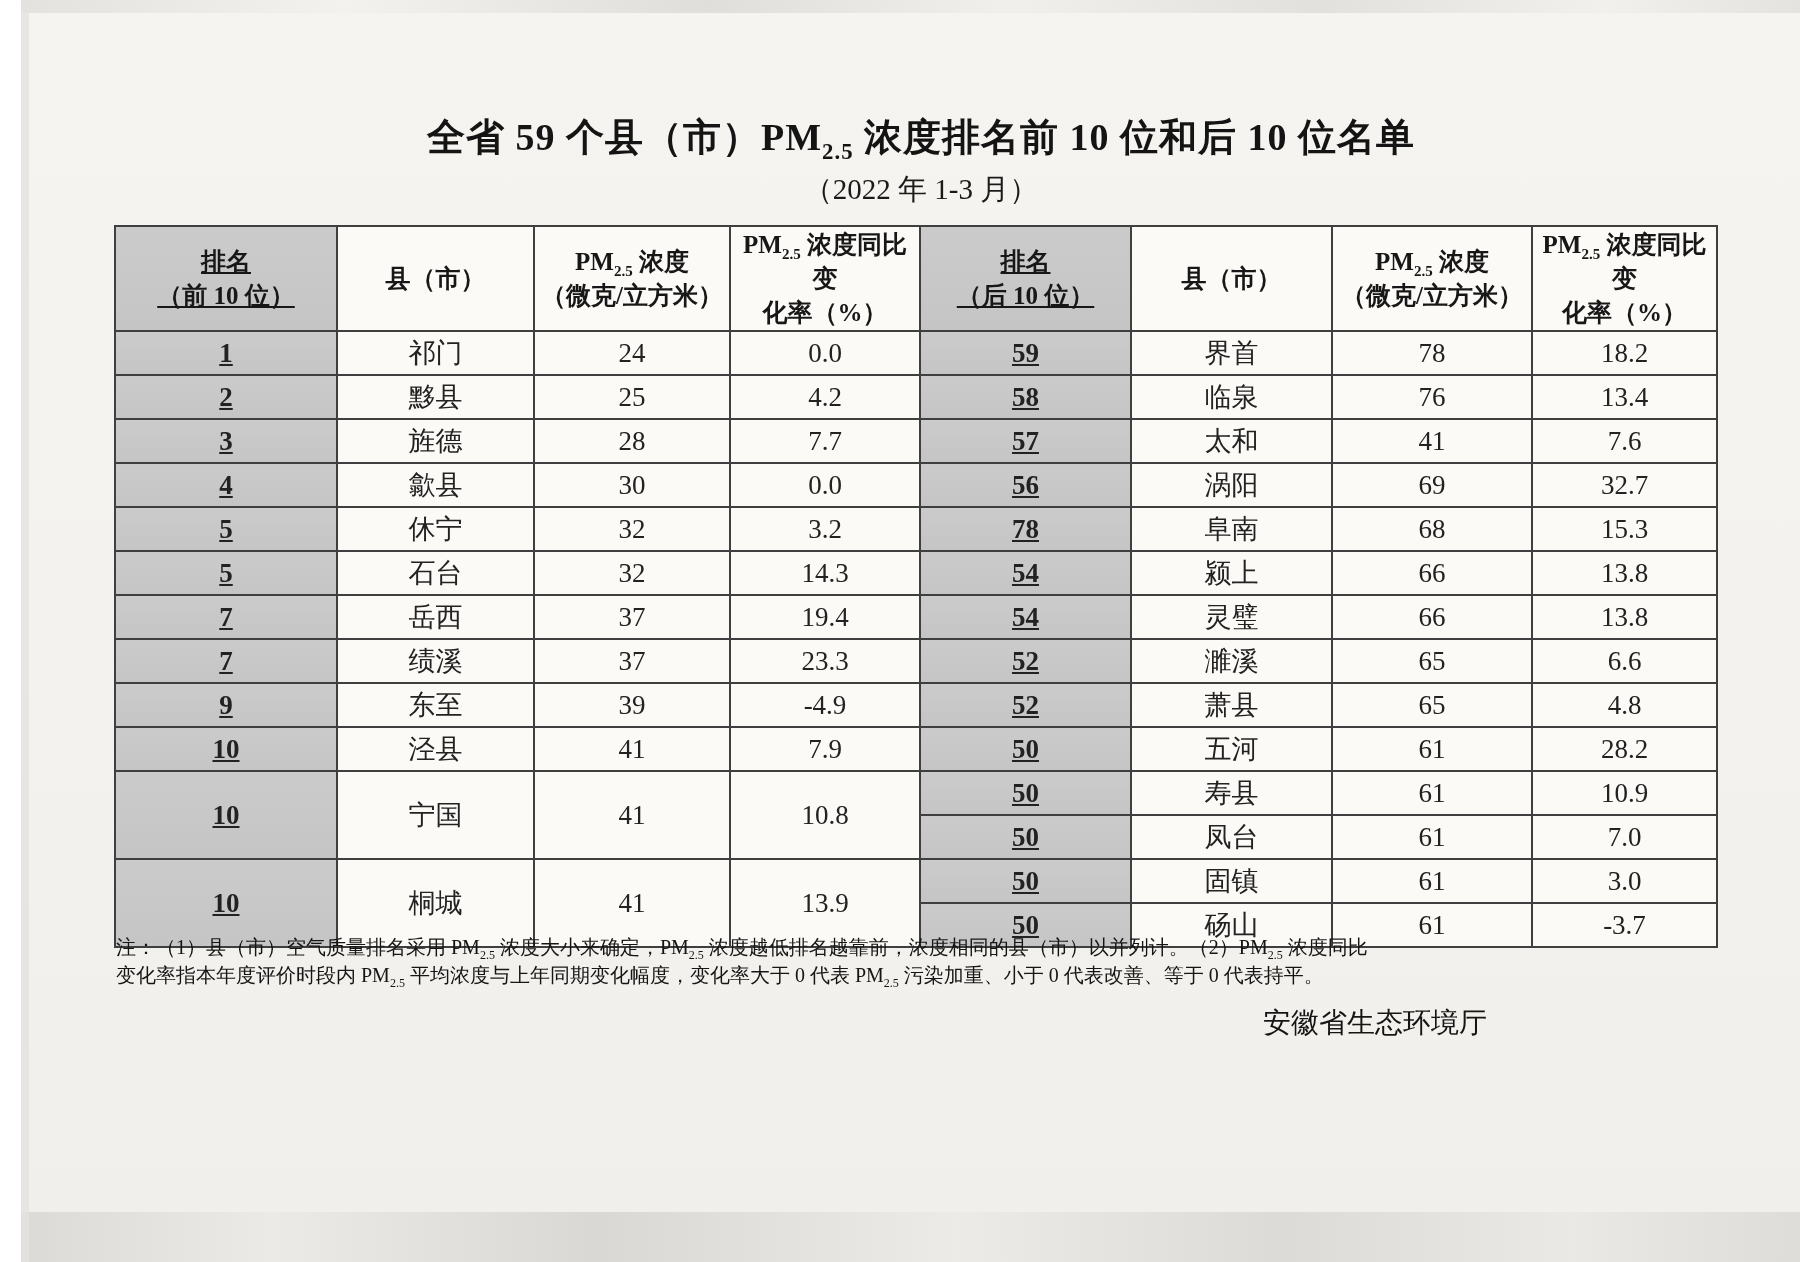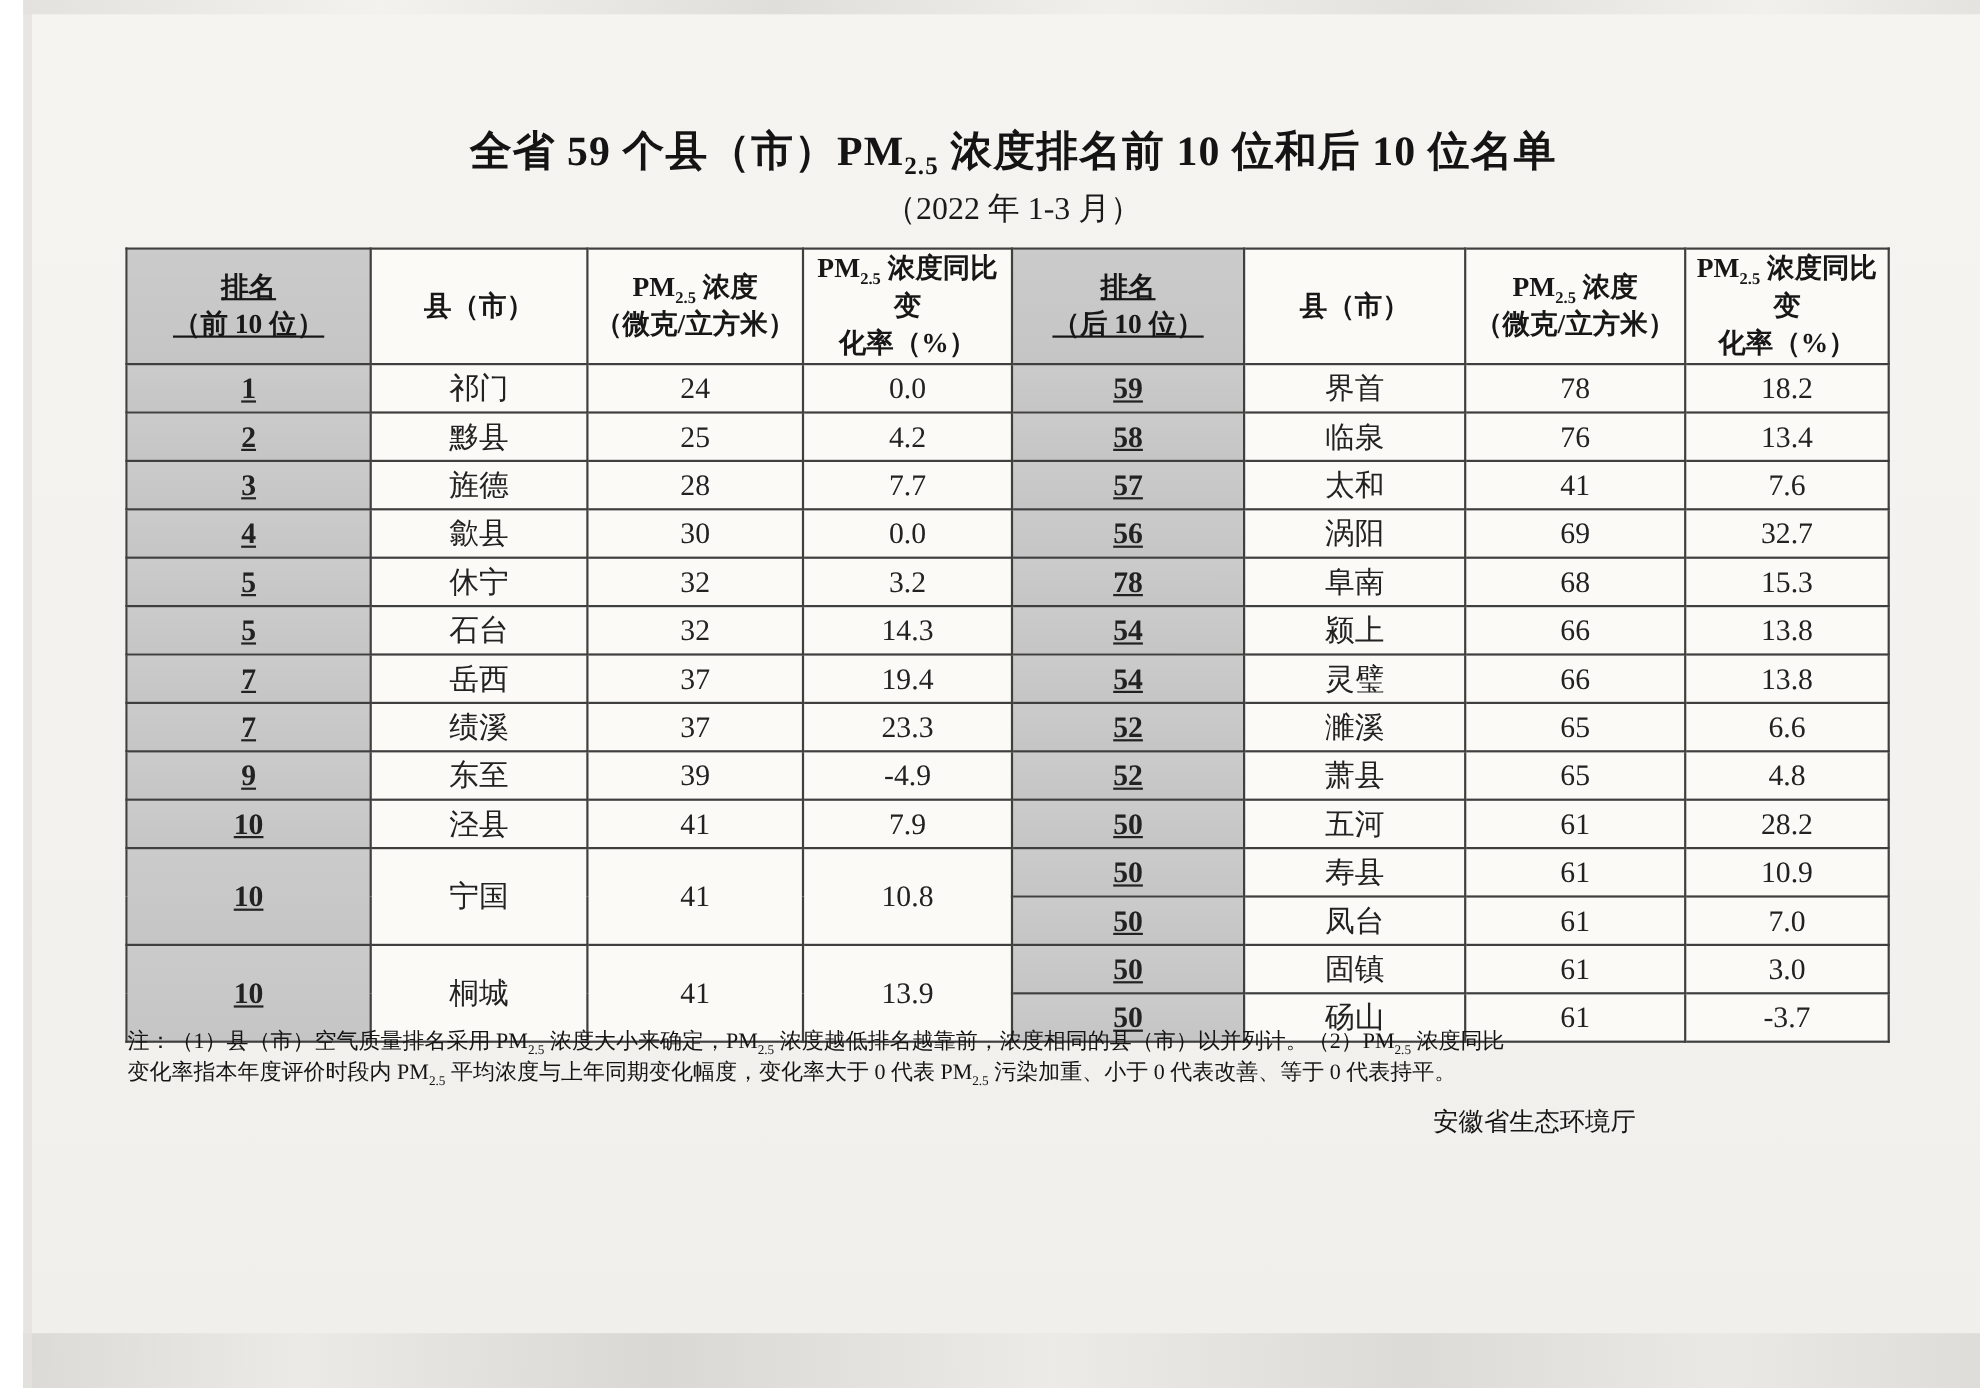--- a/index.html
+++ b/index.html
@@ -44,21 +44,21 @@
   table.rank tbody tr { height:44px; }
   .shade { background:linear-gradient(180deg,#cbcbcb,#c5c5c5);text-decoration:underline; }
   td.rank-num { font-weight:bold; color:#1b1b1b; }
 
   .note {
     position:absolute; left:95px; top:934px; width:1606px;
     font-size:20px; line-height:1.38; color:#151515; text-align:justify;
   }
   .signature {
     position:absolute; left:93px; top:1004px; width:1373px;
-    font-size:23px; text-align:right; color:#151515;
+    font-size:28px; text-align:right; color:#151515;
   }
 </style>
 </head>
 <body>
 
 <div class="sheet">
   <div class="scan-band scan-top"></div>
   <div class="scan-band scan-bottom"></div>
   <div class="scan-band scan-left"></div>
   <div class="scan-band scan-right"></div>

